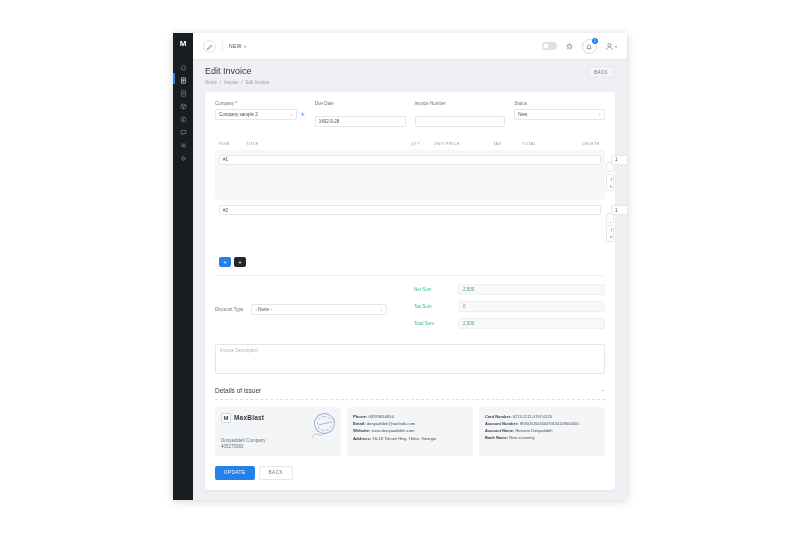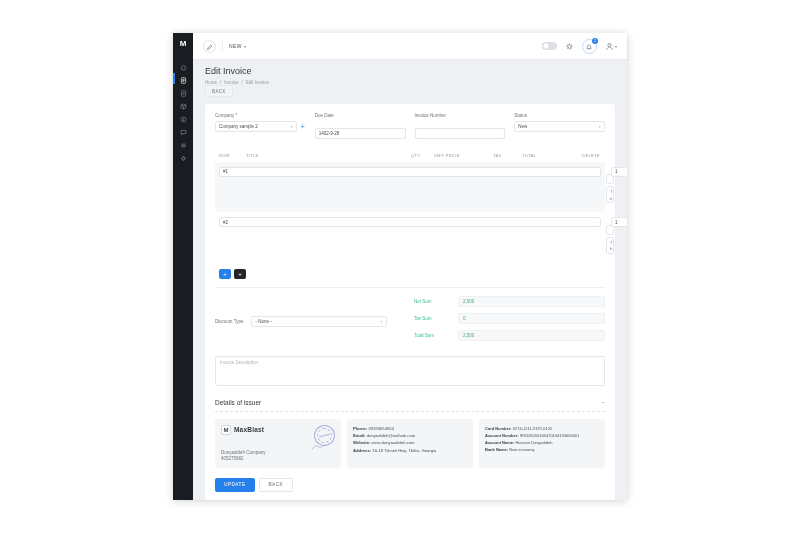--- a/index.html
+++ b/index.html
@@ -32,21 +32,21 @@
   .tb-icon { color:#8a9097; display:flex; cursor:pointer; }
   .tb-icon svg { width:9px; height:9px; stroke:currentColor; fill:none; stroke-width:1; }
   .bell-wrap { position:relative; width:15px; height:15px; border:1px solid #c3d9f7; border-radius:50%; display:flex; align-items:center; justify-content:center; color:#8a9097; cursor:pointer; }
   .bell-wrap svg { width:8px; height:8px; stroke:currentColor; fill:none; stroke-width:1; }
   .badge { position:absolute; top:-2px; right:-2px; min-width:6px; height:6px; border-radius:3px; background:#2680eb; color:#fff; font-size:3.5px; line-height:6px; text-align:center; padding:0 1px; }
   .user-wrap { display:flex; align-items:center; gap:1px; color:#8a9097; cursor:pointer; }
   .user-wrap svg { width:9px; height:9px; stroke:currentColor; fill:none; stroke-width:1; }
 
   
   .content { flex:1; padding:7px 12px 0; overflow:hidden; display:flex; flex-direction:column; }
-  .page-head { display:flex; justify-content:space-between; align-items:flex-start; margin-bottom:7px;flex-direction:column; }
+  .page-head { display:flex; justify-content:space-between; align-items:flex-start; margin-bottom:7px; }
   .page-title { font-size:9px; font-weight:500; color:#343a40; margin-bottom:4px; }
   .breadcrumb { font-size:4.5px; color:#9aa0a6; display:flex; gap:3px; }
   .crumb-link { cursor:pointer; }
   .back-chip { font-size:4.5px; color:#74797e; background:#f1f3f5; border:1px solid #e7eaed; border-radius:2px; padding:2.5px 6px; letter-spacing:.4px; cursor:pointer; }
 
   .card { background:#fff; border-radius:3px; padding:9px 10px 10px; box-shadow:0 1px 2px rgba(0,0,0,.05); }
 
   .form-grid { display:grid; grid-template-columns:repeat(4,1fr); gap:9px; margin-bottom:11px; }
   .f-label { font-size:4.5px; color:#6c757d; display:block; margin-bottom:2.5px; }
   .control, input.control { width:100%; height:11px; border:1px solid #e4e7ea; border-radius:2px; background:#fff;

